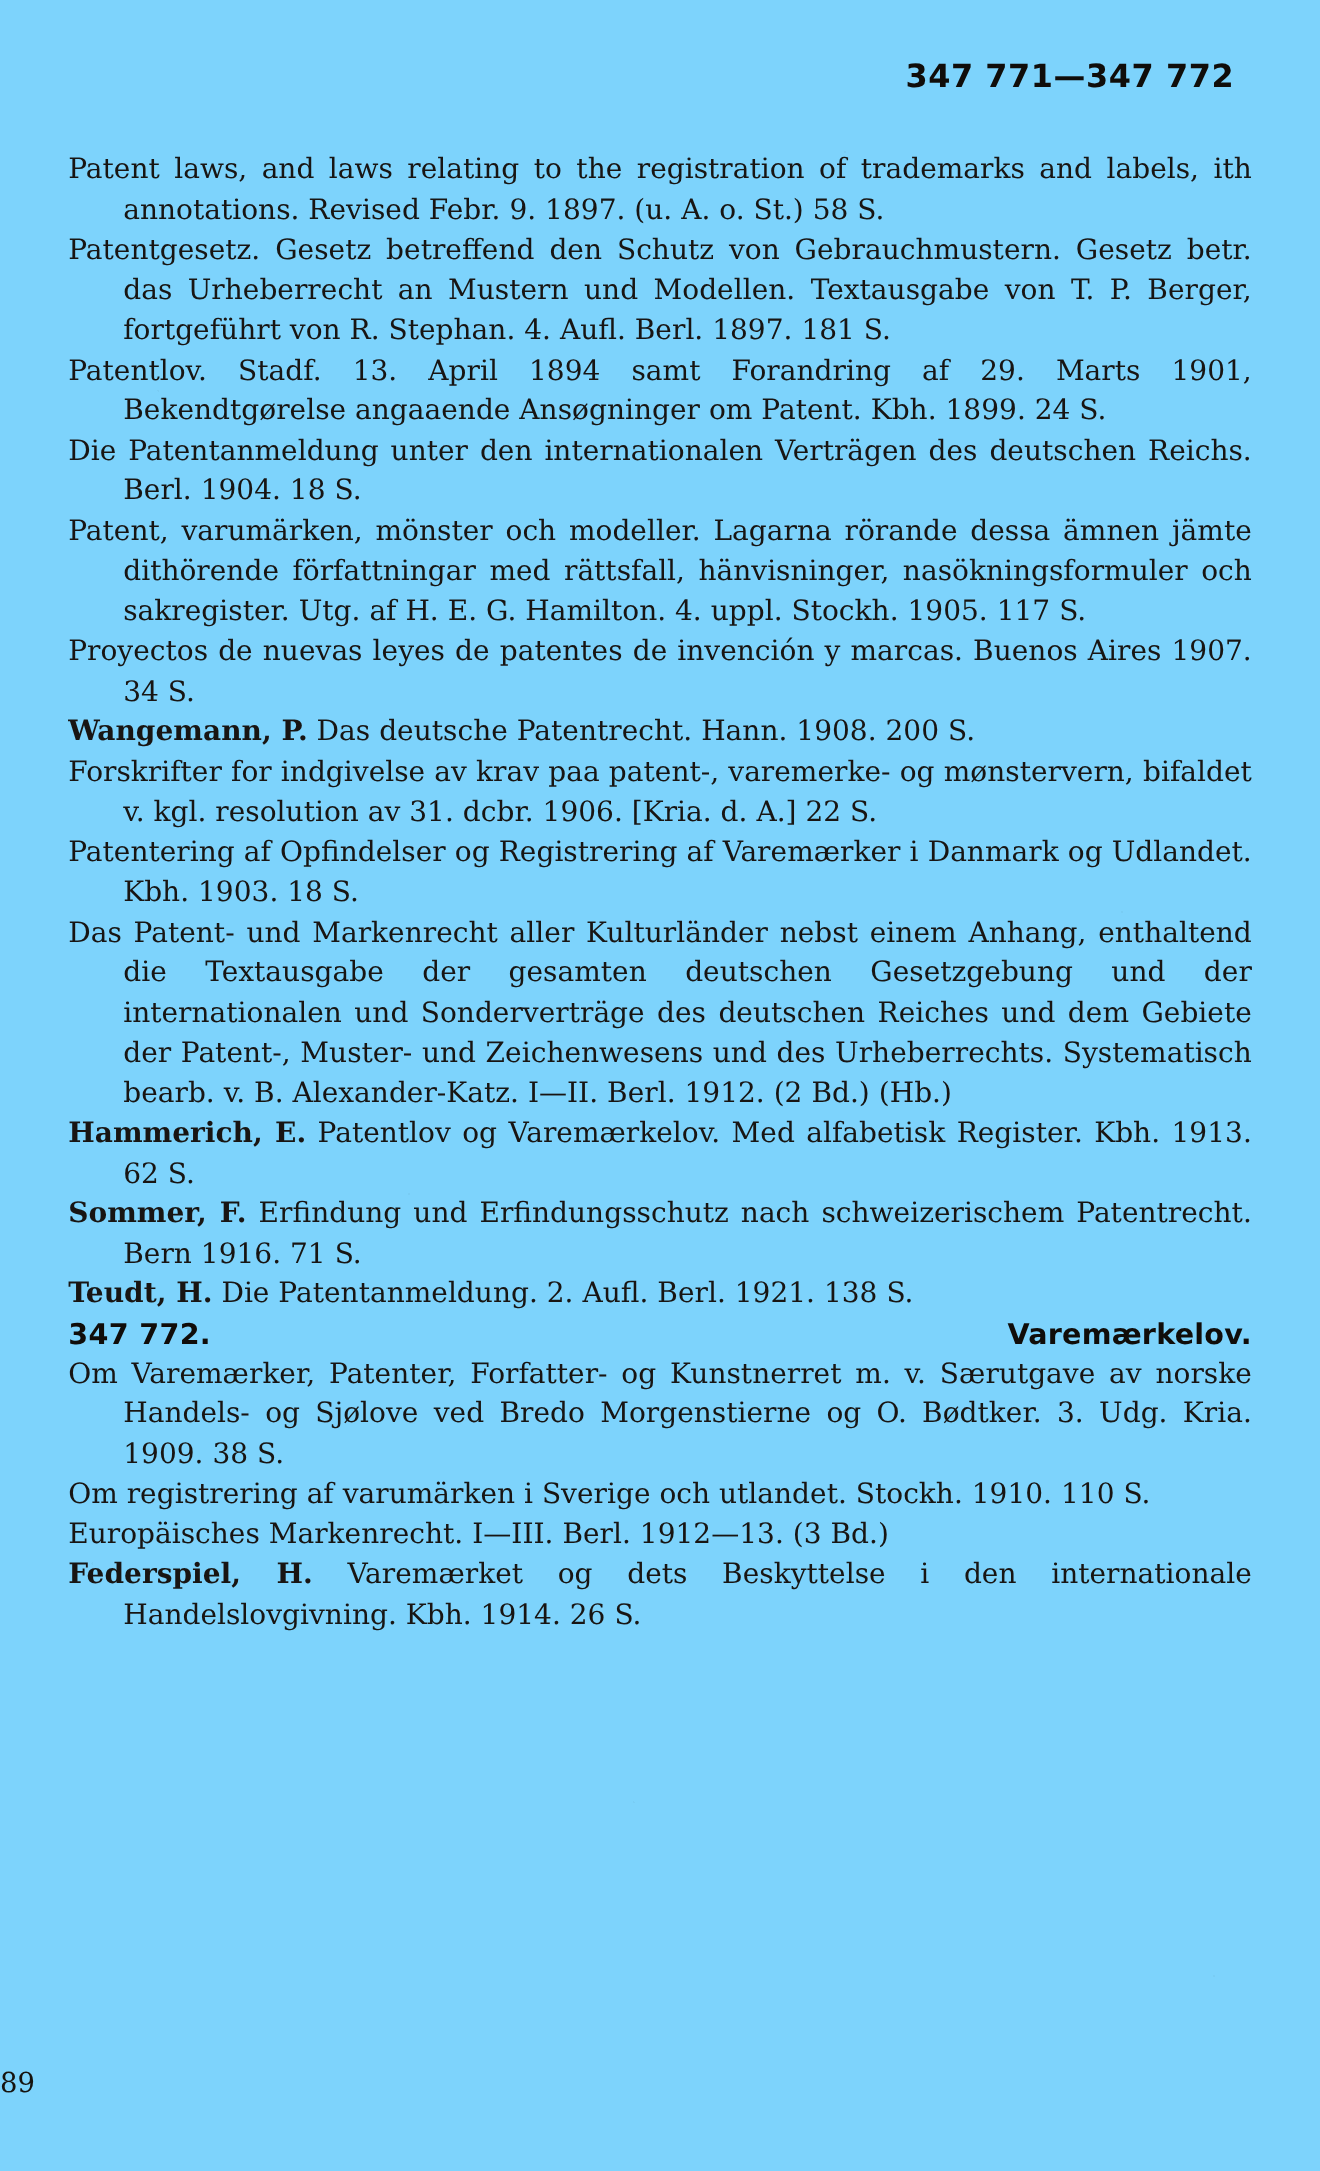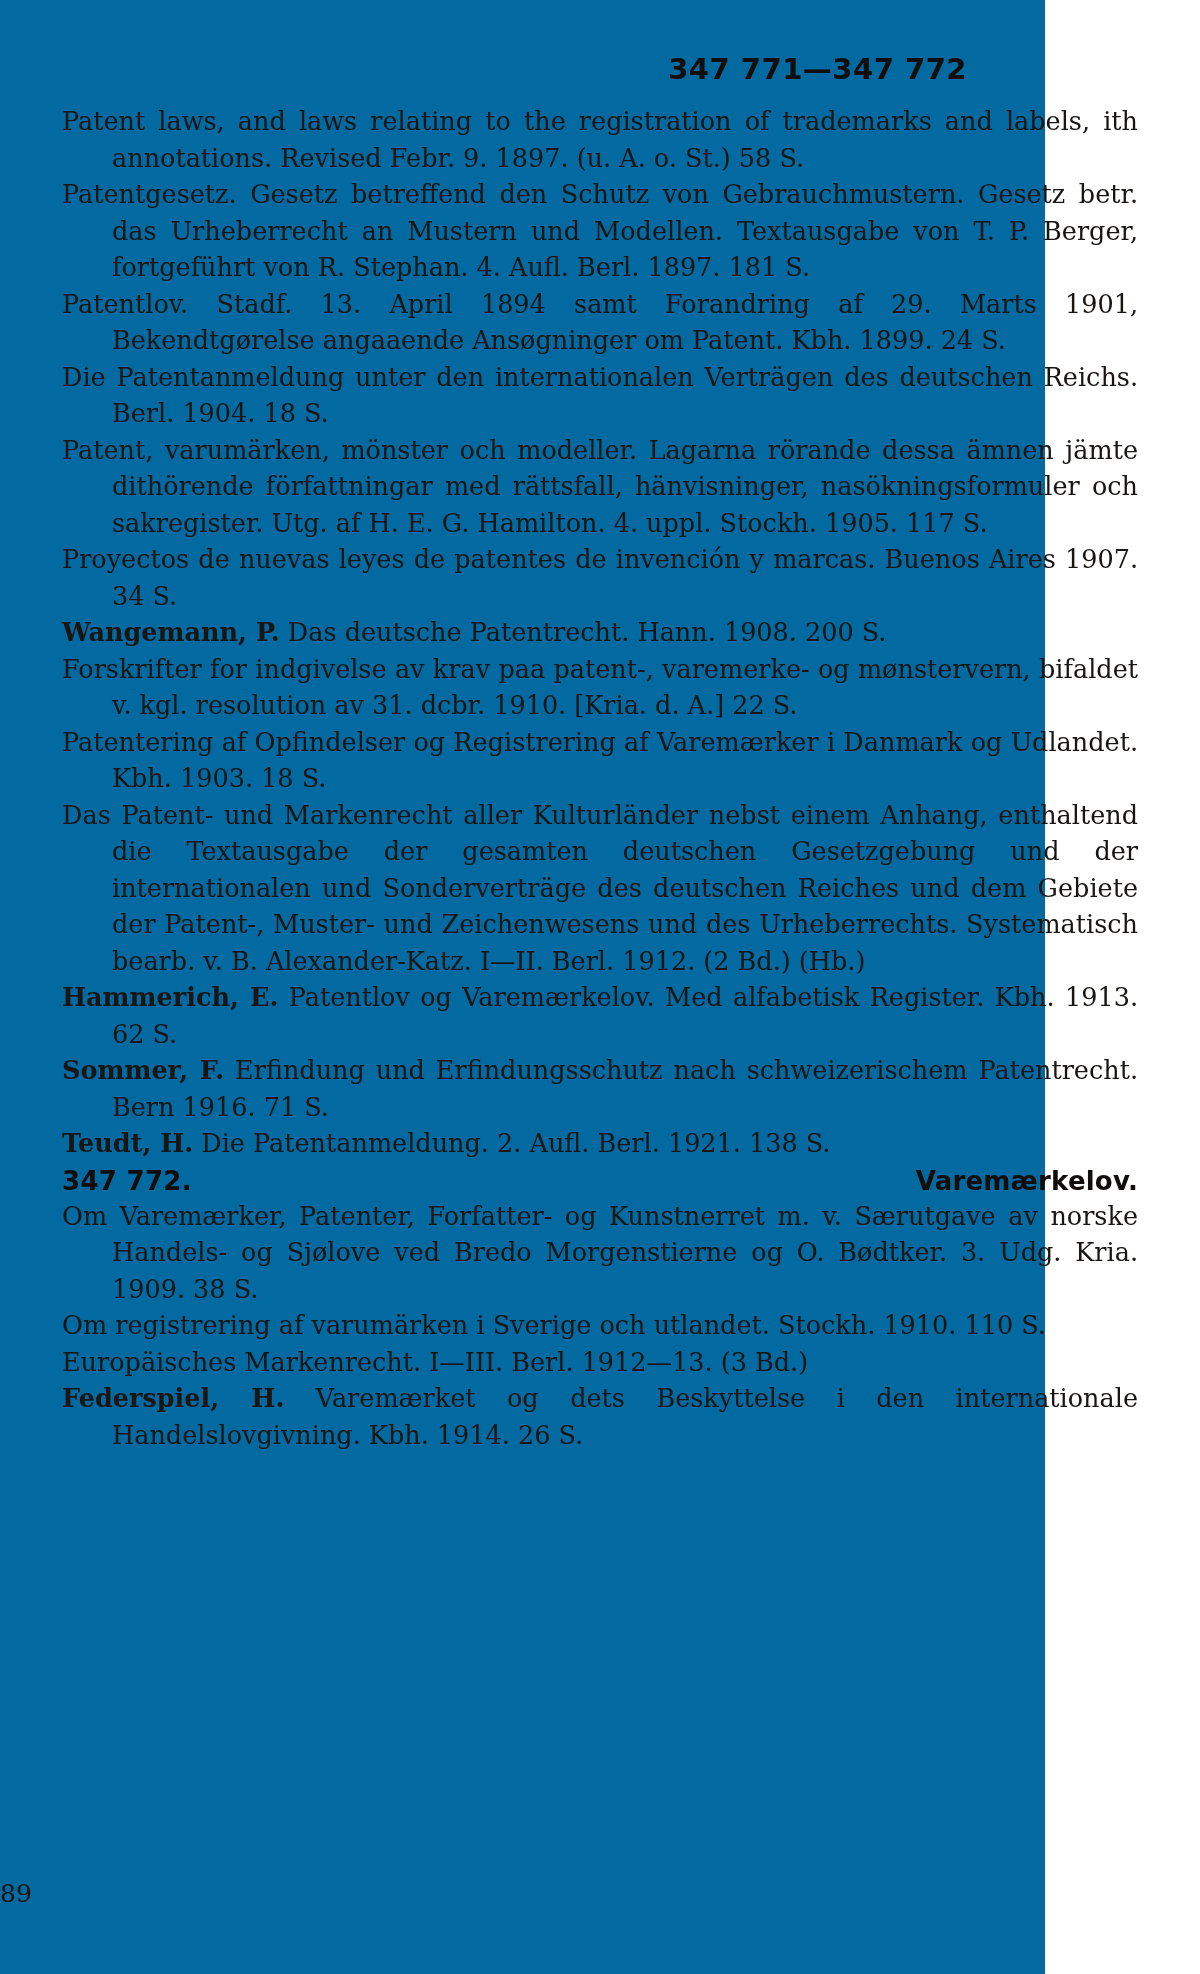--- a/index.html
+++ b/index.html
@@ -10,25 +10,25 @@
   body {
     width: 1200px;
     height: 1974px;
     font-family: "DejaVu Serif", serif;
     color: #16130f;
     position: relative;
     overflow: hidden;
   }
   .page {
     position: relative;
-    width: 1045px;
+    width: 1200px;
     height: 1974px;
     box-sizing: border-box;
     padding: 0;
-    background: #0369a1;
+    background: #7dd3fc;
   }
   
   .paper-noise {
     position: absolute;
     inset: 0;
     pointer-events: none;
     background-image:
       radial-gradient(circle at 12% 18%, rgba(0,0,0,0.035) 0 1px, transparent 1px),
       radial-gradient(circle at 64% 7%, rgba(0,0,0,0.03) 0 1px, transparent 1px),
       radial-gradient(circle at 31% 55%, rgba(0,0,0,0.03) 0 1px, transparent 1px),
@@ -43,21 +43,21 @@
     right: 78px;
     font-family: "DejaVu Sans", sans-serif;
     font-weight: bold;
     font-size: 29px;
     letter-spacing: 0.5px;
     color: #100d0a;
     white-space: nowrap;
   }
   .column {
     position: absolute;
-    top: 103px;
+    top: 136px;
     left: 62px;
     width: 1076px;
   }
   .entry {
     font-size: 25.5px;
     line-height: 36.5px;
     margin: 0 0 0 0;
     text-align: justify;
     text-justify: inter-word;
     padding-left: 50px;
@@ -104,21 +104,21 @@
 
     <p class="entry">Patent laws, and laws relating to the registration of trademarks and labels, ith annotations. Revised Febr. 9. 1897. (u. A. o. St.) 58 S.</p>
     <p class="entry">Patentgesetz. Gesetz betreffend den Schutz von Gebrauchmustern. Gesetz betr. das Urheberrecht an Mustern und Modellen. Textausgabe von T. P. Berger, fortgeführt von R. Stephan. 4. Aufl. Berl. 1897. 181 S.</p>
     <p class="entry">Patentlov. Stadf. 13. April 1894 samt Forandring af 29. Marts 1901, Bekendtgørelse angaaende Ansøgninger om Patent. Kbh. 1899. 24 S.</p>
     <p class="entry">Die Patentanmeldung unter den internationalen Verträgen des deutschen Reichs. Berl. 1904. 18 S.</p>
     <p class="entry">Patent, varumärken, mönster och modeller. Lagarna rörande dessa ämnen jämte dithörende författningar med rättsfall, hänvisninger, nasökningsformuler och sakregister. Utg. af H. E. G. Hamilton. 4. uppl. Stockh. 1905. 117 S.</p>
     <p class="entry">Proyectos de nuevas leyes de patentes de invención y marcas. Buenos Aires 1907. 34 S.</p>
 
     <p class="entry"><span class="author">Wangemann, P.</span><span> Das deutsche Patentrecht. Hann. 1908. 200 S.</span></p>
 
-    <p class="entry">Forskrifter for indgivelse av krav paa patent-, varemerke- og mønstervern, bifaldet v. kgl. resolution av 31. dcbr. 1910. [Kria. d. A.] 22 S.</p>
+    <p class="entry">Forskrifter for indgivelse av krav paa patent-, varemerke- og mønstervern, bifaldet v. kgl. resolution av 31. dcbr. 1906. [Kria. d. A.] 22 S.</p>
     <p class="entry">Patentering af Opfindelser og Registrering af Varemærker i Danmark og Udlandet. Kbh. 1903. 18 S.</p>
     <p class="entry">Das Patent- und Markenrecht aller Kulturländer nebst einem Anhang, enthaltend die Textausgabe der gesamten deutschen Gesetzgebung und der internationalen und Sonderverträge des deutschen Reiches und dem Gebiete der Patent-, Muster- und Zeichenwesens und des Urheberrechts. Systematisch bearb. v. B. Alexander-Katz. I—II. Berl. 1912. (2 Bd.)        (Hb.)</p>
 
     <p class="entry"><span class="author">Hammerich, E.</span><span> Patentlov og Varemærkelov. Med alfabetisk Register. Kbh. 1913. 62 S.</span></p>
     <p class="entry"><span class="author">Sommer, F.</span><span> Erfindung und Erfindungsschutz nach schweizerischem Patentrecht. Bern 1916. 71 S.</span></p>
     <p class="entry"><span class="author">Teudt, H.</span><span> Die Patentanmeldung. 2. Aufl. Berl. 1921. 138 S.</span></p>
 
     <div class="section-head">
       <span class="num">347 772.</span>
       <span class="label">Varemærkelov.</span>

